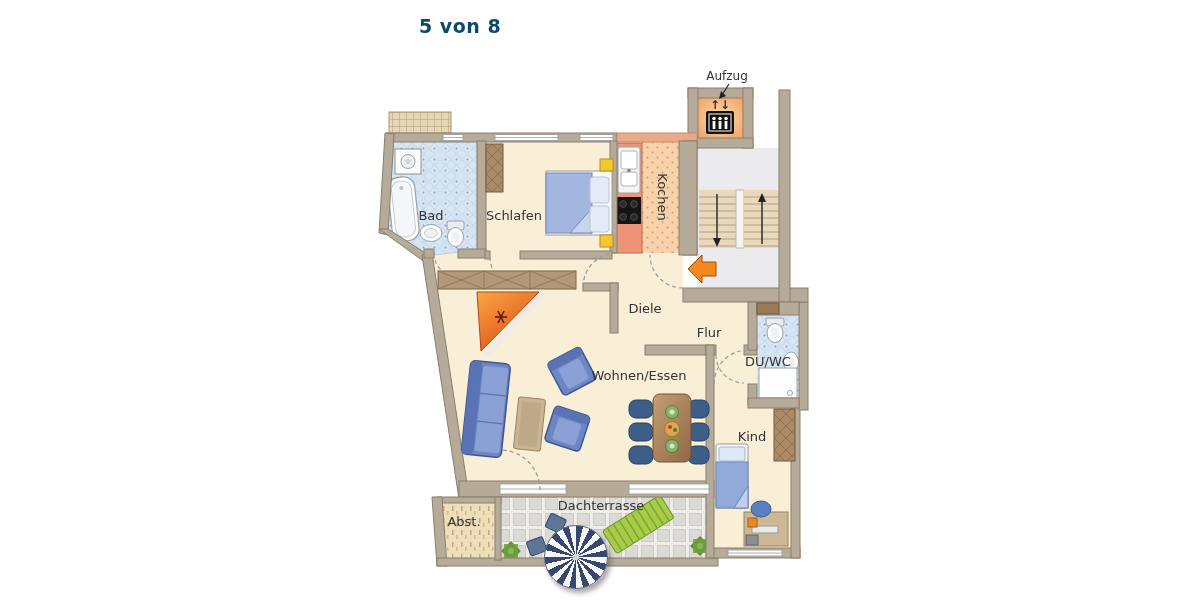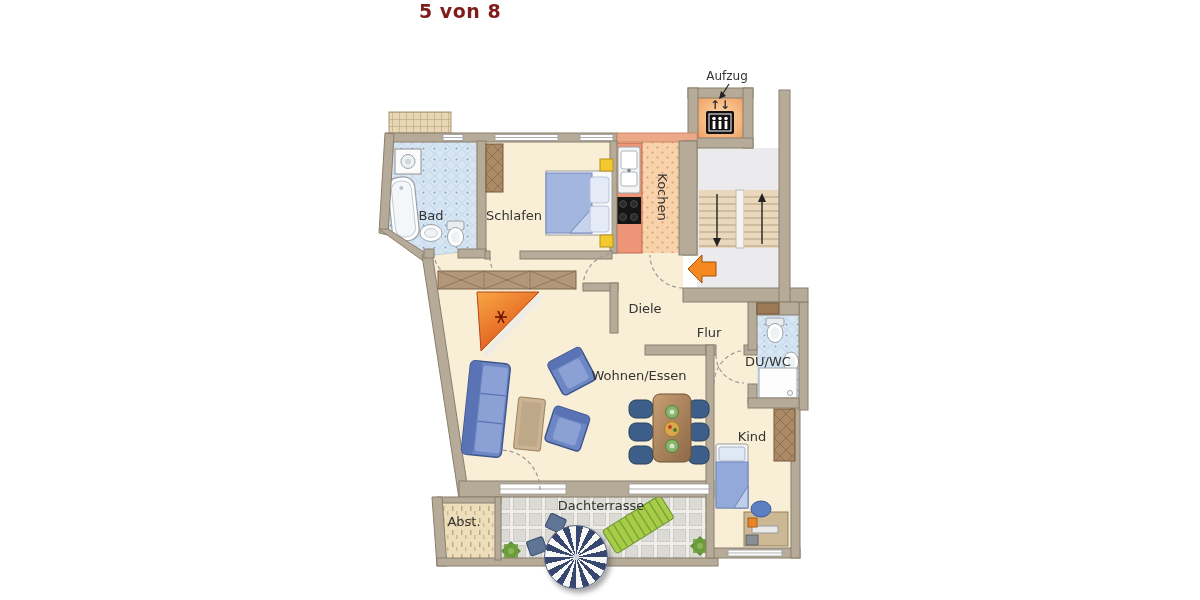--- a/index.html
+++ b/index.html
@@ -1,19 +1,19 @@
 <!DOCTYPE html>
 <html><head>
 <meta charset="utf-8">
 <style>
   html,body{margin:0;padding:0;background:#fff;}
   .canvas{position:relative;width:1200px;height:600px;background:#ffffff;overflow:hidden;
           font-family:"DejaVu Sans","Liberation Sans",sans-serif;}
-  .page-indicator{position:absolute;left:419px;top:0;font-size:19px;font-weight:600;
-          color:#7f1d1d;letter-spacing:.5px;}
+  .page-indicator{position:absolute;left:419px;top:15px;font-size:19px;font-weight:600;
+          color:#0c4a6e;letter-spacing:.5px;}
   .plan-wrap{position:absolute;left:0;top:0;width:1200px;height:600px;}
   svg{position:absolute;left:0;top:0;}
   svg text{font-family:"DejaVu Sans","Liberation Sans",sans-serif;fill:#333;}
   .lbl{font-size:13px;}
   .lbl-sm{font-size:12px;}
   .wall{fill:#b6ab98;stroke:#8a7f6c;stroke-width:1;}
   .arc{fill:none;stroke:#999;stroke-width:1.2;stroke-dasharray:4 3;}
   .parasol{position:absolute;left:544px;top:525px;width:62px;height:62px;border-radius:50%;
      background:radial-gradient(circle at 50% 50%, #cfd4da 0 3px, rgba(0,0,0,0) 3px),
        repeating-conic-gradient(#37476f 0deg 12.85deg,#f7f7f5 12.85deg 25.7deg);

